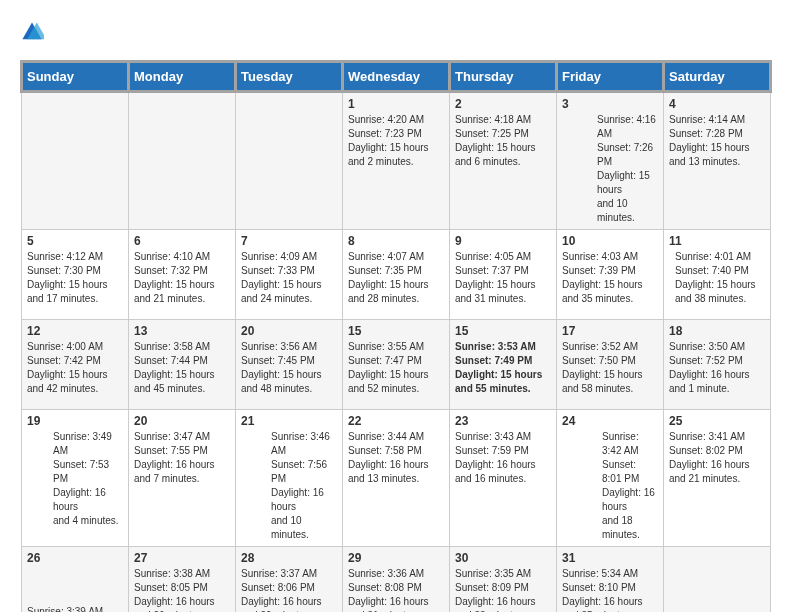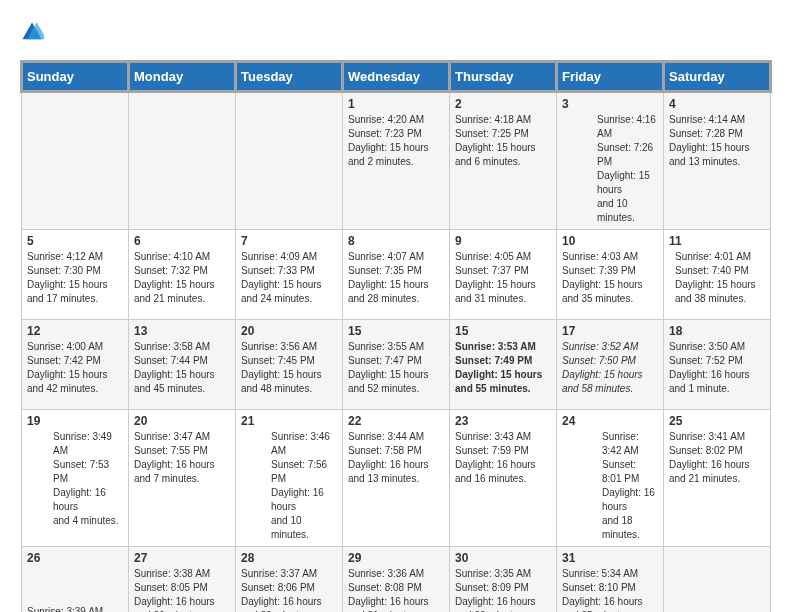--- a/index.html
+++ b/index.html
@@ -233,21 +233,21 @@
         </td>
         <td>
           <div class="day-num">15</div>
           <div class="day-detail" style="white-space: pre-line; font-weight: bold;">Sunrise: 3:53 AM
 Sunset: 7:49 PM
 Daylight: 15 hours
 and 55 minutes.</div>
         </td>
         <td>
           <div class="day-num">17</div>
-          <div class="day-detail" style="white-space: pre-line; font-style: italic;">Sunrise: 3:52 AM
+          <div class="day-detail" style="white-space: pre-line;">Sunrise: 3:52 AM
 Sunset: 7:50 PM
 Daylight: 15 hours
 and 58 minutes.</div>
         </td>
         <td>
           <div class="day-num">18</div>
           <div class="day-detail" style="white-space: pre-line;">Sunrise: 3:50 AM
 Sunset: 7:52 PM
 Daylight: 16 hours
 and 1 minute.</div>

